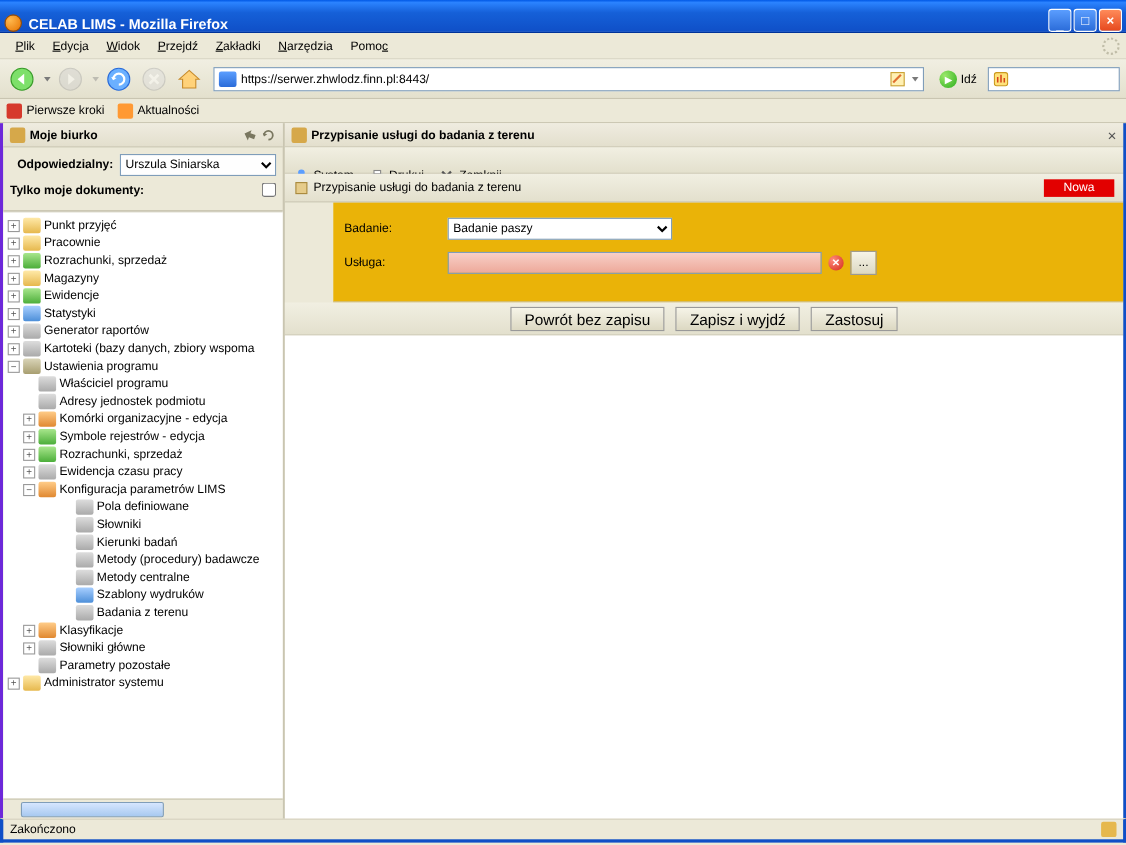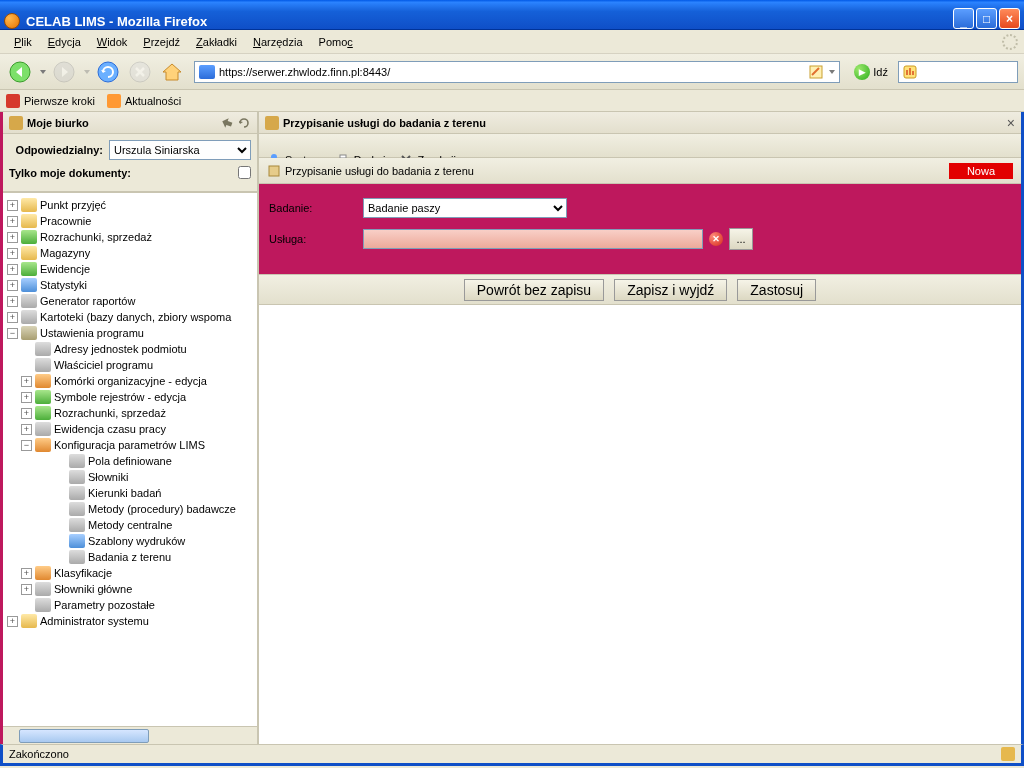--- a/index.html
+++ b/index.html
@@ -34,21 +34,21 @@
 .go-btn .gc { width: 16px; height: 16px; background: radial-gradient(circle at 30% 30%, #9be86a, #2cae1d); border-radius: 50%; display: flex; align-items: center; justify-content: center; color: white; font-size: 9px; }
 .searchbox { width: 120px; height: 22px; border: 1px solid #7f9db9; background: #fff; display: flex; align-items: center; padding: 0 4px; }
 
 
 .bmbar { height: 22px; background: #ece9d8; display: flex; align-items: center; padding: 0 6px; gap: 12px; border-bottom: 1px solid #c9c5b1; }
 .bmitem { display: flex; align-items: center; gap: 4px; }
 .bmitem .bi1 { width: 14px; height: 14px; background: #d63a2c; border-radius: 2px; }
 .bmitem .bi2 { width: 14px; height: 14px; background: #ff9933; border-radius: 2px; }
 
 
-.split { display: flex; height: 632px; border-left: 3px solid #be185d; border-right: 3px solid #0f4fc7; }
+.split { display: flex; height: 632px; border-left: 3px solid #6d28d9; border-right: 3px solid #0f4fc7; }
 
 
 .side { width: 256px; background: #ece9d8; border-right: 2px solid #c9c5b1; display: flex; flex-direction: column; }
 .side-head { height: 22px; background: linear-gradient(#efece0,#e3dfcd); display: flex; align-items: center; padding: 0 6px; border-bottom: 1px solid #c9c5b1; }
 .side-head .si { width: 14px; height: 14px; background: #d6a84a; margin-right: 4px; border-radius: 2px; }
 .side-head .st { font-weight: bold; flex: 1; }
 .side-head .ac { width: 14px; height: 14px; margin-left: 3px; }
 .side-filters { padding: 6px; border-bottom: 1px solid #c9c5b1; }
 .sfrow { display: flex; align-items: center; margin-bottom: 6px; }
 .sfrow .lbl { width: 100px; text-align: right; padding-right: 6px; font-weight: bold; }
@@ -77,21 +77,21 @@
 .c-head { height: 22px; background: linear-gradient(#efece0,#e3dfcd); display: flex; align-items: center; padding: 0 6px; border-bottom: 1px solid #c9c5b1; }
 .c-head .ci { width: 14px; height: 14px; background: #d6a84a; margin-right: 4px; border-radius: 2px; }
 .c-head .ct { font-weight: bold; flex: 1; }
 .c-head .cx { cursor: pointer; font-size: 14px; color: #555; }
 .c-tool { height: 24px; background: linear-gradient(#f1efe2,#e3e0cd); display: flex; align-items: center; padding: 0 8px; gap: 14px; border-bottom: 1px solid #c9c5b1; }
 .ctool-item { display: flex; align-items: center; gap: 4px; cursor: pointer; margin-top: 28px; }
 .ctool-item .tic2 { width: 14px; height: 14px; }
 .c-tab { height: 26px; background: linear-gradient(#f1efe2,#e3e0cd); display: flex; align-items: center; padding: 0 8px; border-bottom: 1px solid #c9c5b1; position: relative; }
 .c-tab .tabitem { display: flex; align-items: center; gap: 4px; }
 .c-tab .nowa { position: absolute; right: 8px; background: #e20000; color: #fff; padding: 2px 18px; font-size: 11px; }
-.c-form { background: #be185d; padding: 14px 10px; border-bottom: 1px solid #c9c5b1; }
+.c-form { background: #eab308; padding: 14px 10px; border-bottom: 1px solid #c9c5b1; margin-left: 44px; }
 .frow { display: flex; align-items: center; margin-bottom: 10px; }
 .frow .flbl { width: 94px; }
 .frow select { width: 204px; height: 20px; border: 1px solid #7f9db9; font-size: 11px; background: #fff; }
 .frow .usl-input { width: 340px; height: 20px; border: 1px solid #7f9db9; background: linear-gradient(#f8cfc7,#eda99a); }
 .frow .err { width: 14px; height: 14px; background: radial-gradient(circle at 30% 30%, #ff8a7a, #d42a1a); border-radius: 50%; margin: 0 6px; display: flex; align-items: center; justify-content: center; color: #fff; font-size: 9px; font-weight: bold; }
 .frow .browse { width: 24px; height: 22px; border: 1px solid #999; background: linear-gradient(#f6f4e8,#dcd8c2); display: flex; align-items: center; justify-content: center; }
 .c-actions { height: 30px; background: linear-gradient(#f1efe2,#e3e0cd); display: flex; align-items: center; justify-content: center; gap: 10px; border-bottom: 1px solid #c9c5b1; }
 .abtn { height: 22px; padding: 0 12px; border: 1px solid #999; background: linear-gradient(#f6f4e8,#dcd8c2); font-size: 14px; cursor: pointer; }
 .c-body { flex: 1; background: #fff; }
 
@@ -258,26 +258,26 @@
           <span class="tlbl">Kartoteki (bazy danych, zbiory wspoma</span>
         </div>
       <div class="tn">
           <div class="exp">−</div>
           <div class="tic ic-tool"></div>
           <span class="tlbl">Ustawienia programu</span>
         </div>
       <div class="tn ind1">
           <div class="noexp"></div>
           <div class="tic ic-gray"></div>
+          <span class="tlbl">Właściciel programu</span>
+        </div>
+      <div class="tn ind1">
+          <div class="noexp"></div>
+          <div class="tic ic-gray"></div>
           <span class="tlbl">Adresy jednostek podmiotu</span>
-        </div>
-      <div class="tn ind1">
-          <div class="noexp"></div>
-          <div class="tic ic-gray"></div>
-          <span class="tlbl">Właściciel programu</span>
         </div>
       <div class="tn ind1">
           <div class="exp">+</div>
           <div class="tic ic-orange"></div>
           <span class="tlbl">Komórki organizacyjne - edycja</span>
         </div>
       <div class="tn ind1">
           <div class="exp">+</div>
           <div class="tic ic-green"></div>
           <span class="tlbl">Symbole rejestrów - edycja</span>

